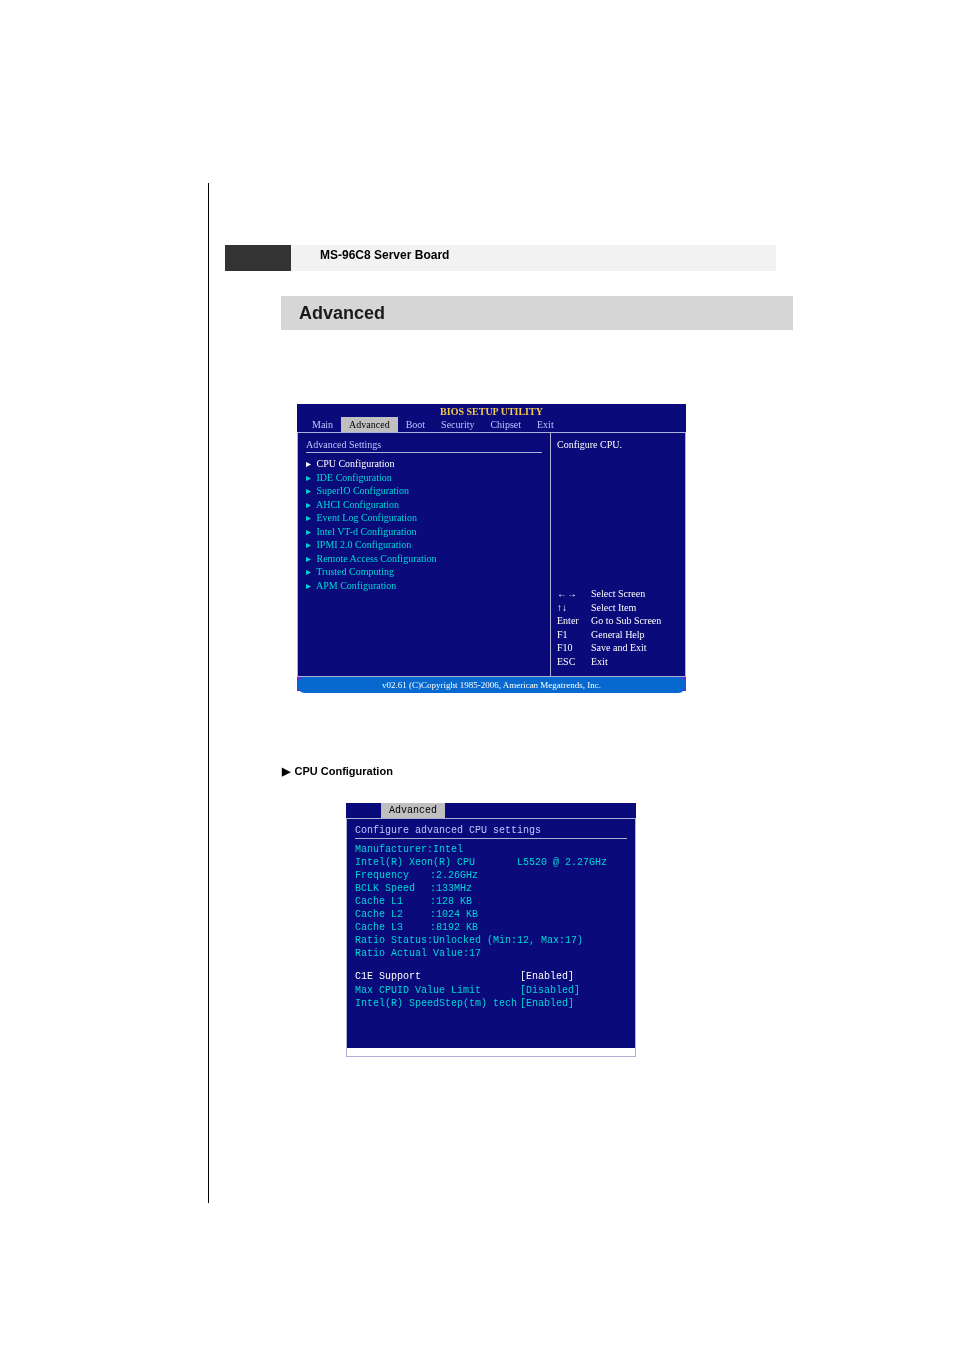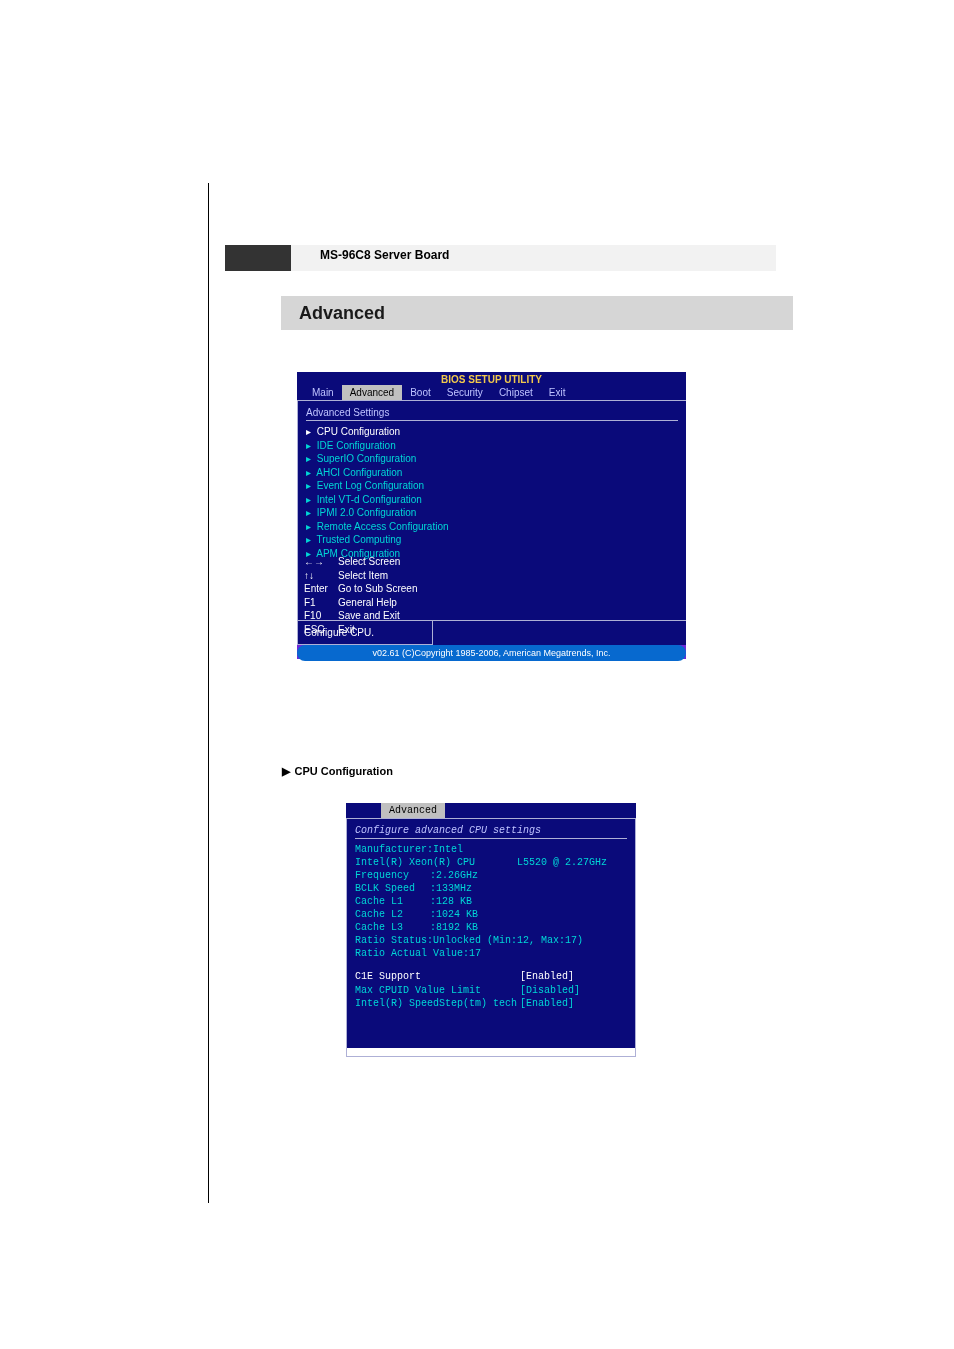--- a/index.html
+++ b/index.html
@@ -50,26 +50,26 @@
     display: flex;
     align-items: center;
   }
   .section-title-box span {
     font-size: 18px;
     font-weight: bold;
     color: #1a1a1a;
   }
   .bios-box {
     position: absolute;
-    top: 372px;
+    top: 404px;
     left: 277px;
     width: 389px;
     height: 287px;
     background: #6d28d9;
-    font-family: Liberation Sans, sans-serif;
+    font-family: Liberation Serif, serif;
     color: #fff;
     font-size: 10px;
   }
   .bios-title {
     text-align: center;
     background: #0a0a7a;
     color: #f2c94c;
     padding: 2px 0 0 0;
     font-weight: bold;
   }
@@ -84,21 +84,20 @@
     color: #bfc3ff;
   }
   .bios-tab.selected {
     background: #c0c0c0;
     color: #000;
   }
   .bios-body {
     display: flex;
     height: 244px;
     background: #0a0a7a;
-    flex-direction: column;
   }
   .bios-left {
     flex: 1;
     border: 1px solid #aeb0d6;
     border-top: none;
     border-right: none;
     padding: 6px 8px;
     position: relative;
   }
   .bios-left .heading {
@@ -194,21 +193,20 @@
   }
   .sub-bios-body {
     border: 1px solid #aeb0d6;
     border-top: none;
     height: calc(100% - 20px);
     padding: 6px 8px;
   }
   .sub-heading {
     color: #bfc3ff;
     margin-bottom: 2px;
-    font-style: italic;
   }
   .info-line {
     color: #00d6d6;
     line-height: 1.3;
   }
   .info-line.pair {
     display: flex;
   }
   .info-line.pair .k {
     width: 75px;

